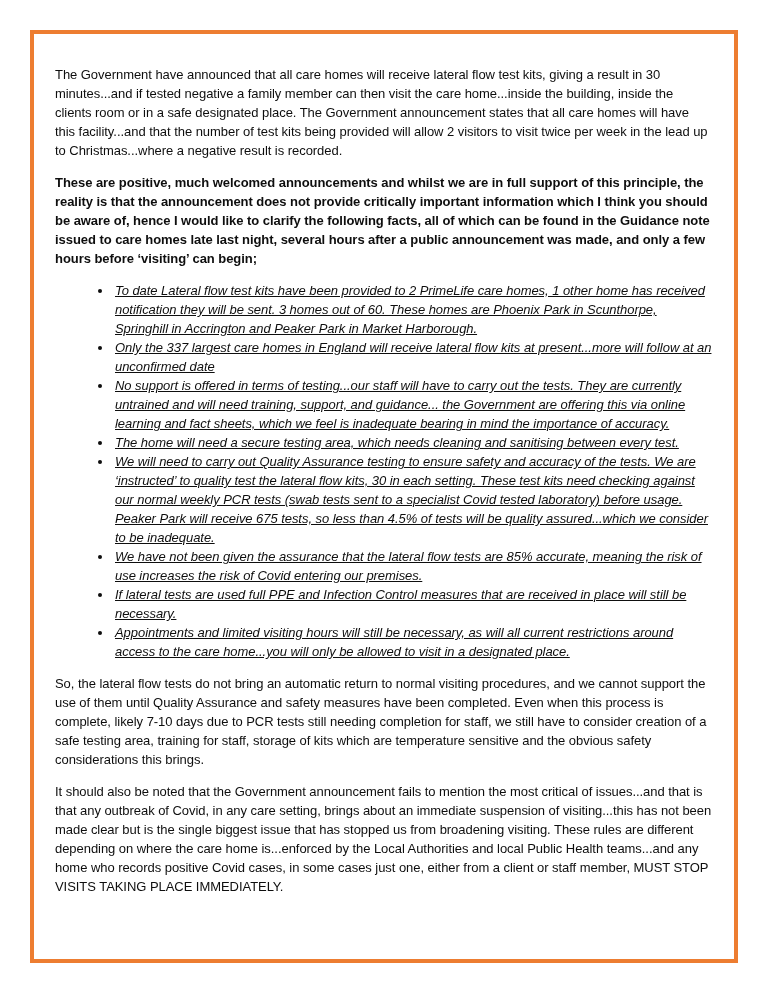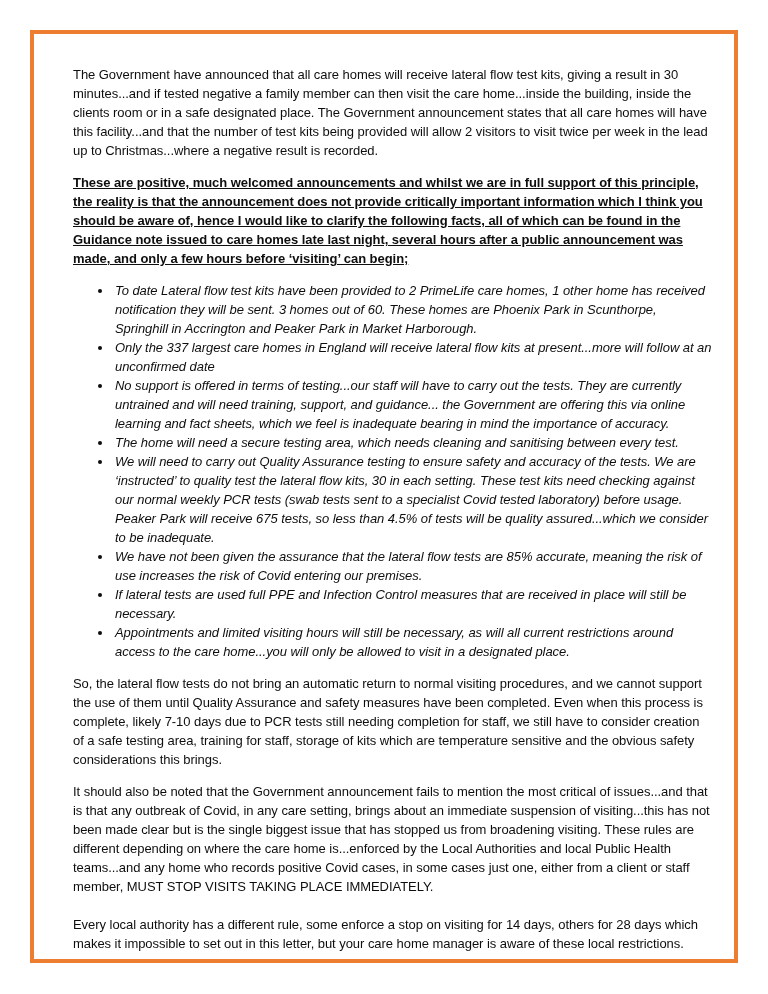--- a/index.html
+++ b/index.html
@@ -29,30 +29,30 @@
   .content {
     box-sizing: border-box;
     height: 100%;
     padding: 31px 22px 8px 21px;
     overflow: hidden;
     font-size: 13px;
     line-height: 19px;
     color: #0e0e0e;
     letter-spacing: -0.05px;
   }
-  .para { margin: 0 0 13px 18px; }
+  .para { margin: 0 0 13px 0; }
   .para-emphasis {
     font-weight: bold;
-    text-decoration: underline;
   }
   ul.bullets {
     margin: 0 0 13px 0;
     padding-left: 58px;
     list-style: disc outside;
     font-style: italic;
+    text-decoration: underline;
   }
   ul.bullets li {
     margin: 0;
     padding-left: 2px;
   }
   .para-last { margin-top: 19px; }
   strong { font-weight: normal; }
 </style>
 </head>
 <body>
@@ -73,17 +73,16 @@
         <li>We will need to carry out Quality Assurance testing to ensure safety and accuracy of the tests. We are ‘instructed’ to quality test the lateral flow kits, 30 in each setting. These test kits need checking against our normal weekly PCR tests (swab tests sent to a specialist Covid tested laboratory) before usage. Peaker Park will receive 675 tests, so less than 4.5% of tests will be quality assured...which we consider to be inadequate.</li>
         <li>We have not been given the assurance that the lateral flow tests are 85% accurate, meaning the risk of use increases the risk of Covid entering our premises.</li>
         <li>If lateral tests are used full PPE and Infection Control measures that are received in place will still be necessary.</li>
         <li>Appointments and limited visiting hours will still be necessary, as will all current restrictions around access to the care home...you will only be allowed to visit in a designated place.</li>
       </ul>
 
       <p class="para"><span>So, the lateral flow tests </span><strong>do not bring an automatic return to normal visiting procedures</strong><span>, and we cannot support the use of them until Quality Assurance and safety measures have been completed. Even when this process is complete, likely 7-10 days due to PCR tests still needing completion for staff, we still have to consider creation of a safe testing area, training for staff, storage of kits which are temperature sensitive and the obvious safety considerations this brings.</span></p>
 
       <p class="para"><span>It should also be noted that the Government announcement fails to mention the most critical of issues...and that is that any outbreak of Covid, in any care setting, brings about an immediate suspension of visiting...this has not been made clear but is the single biggest issue that has stopped us from broadening visiting. These rules are different depending on where the care home is...enforced by the Local Authorities and local Public Health teams...and any home who records positive Covid cases, in some cases just one, either from a client or staff member, </span><strong>MUST STOP VISITS TAKING PLACE IMMEDIATELY</strong><span>.</span></p>
 
-      <p class="para para-last">Every local authority has a different rule, some enforce a stop on visiting for 14 days, others for 28 days which makes it impossible to set out in this letter, but your care home manager is aware of these local restrictions.</p>
 
     </div>
   </div>
 </div>
 
 </body></html>

